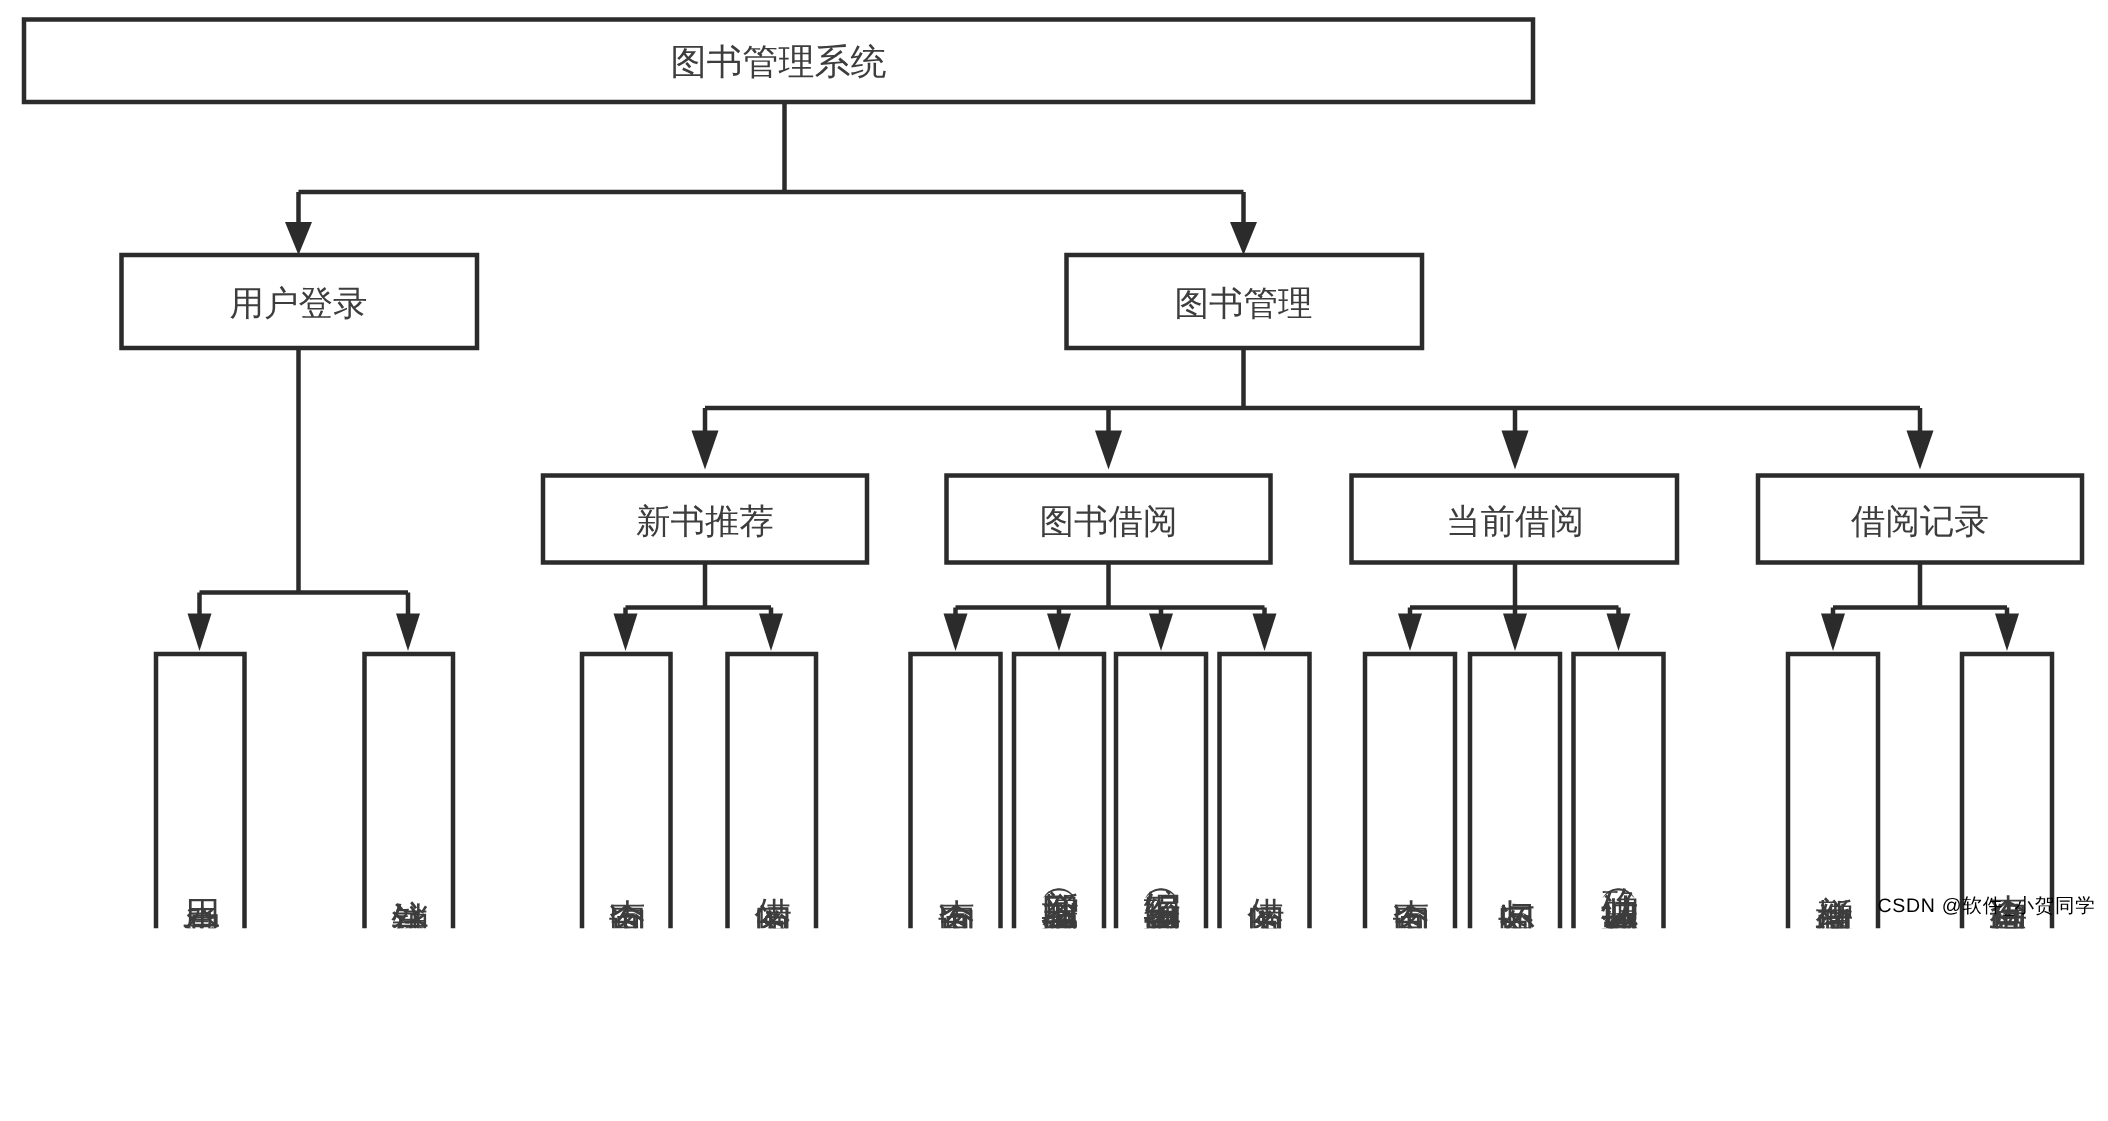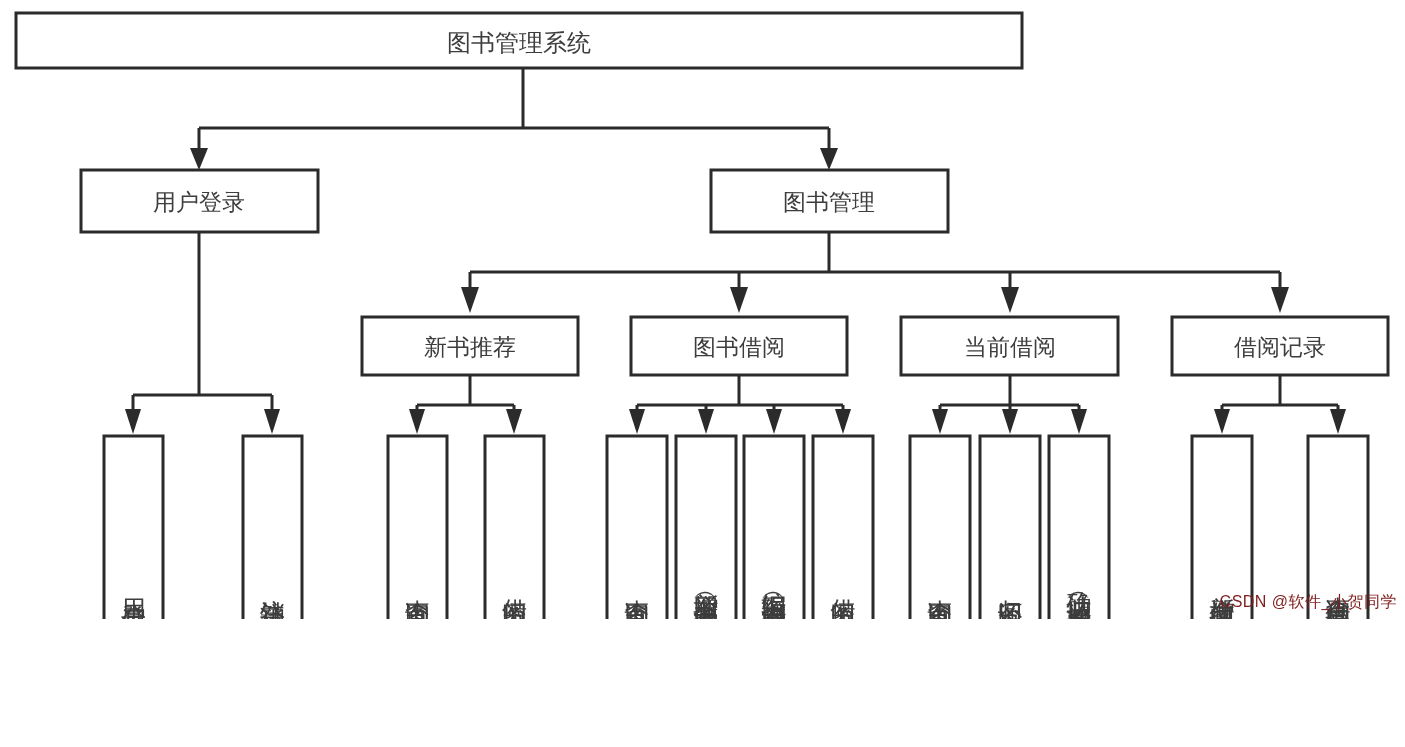--- a/index.html
+++ b/index.html
@@ -64,22 +64,22 @@
     align-items: center;
     justify-content: center;
     text-align: center;
     pointer-events: none;
   }
   .watermark {
     position: absolute;
     right: 8px;
     bottom: 6px;
     font-family: "Liberation Sans", "DejaVu Sans", sans-serif;
-    font-size: 16px;
-    color: #7f1d1d;
+    font-size: 13px;
+    color: #000000;
     white-space: nowrap;
     letter-spacing: 0.5px;
   }
 </style>
 </head>
 <body>
 
 <div id="canvas">
 
   <svg class="diagram" viewBox="0 0 1405 747">

